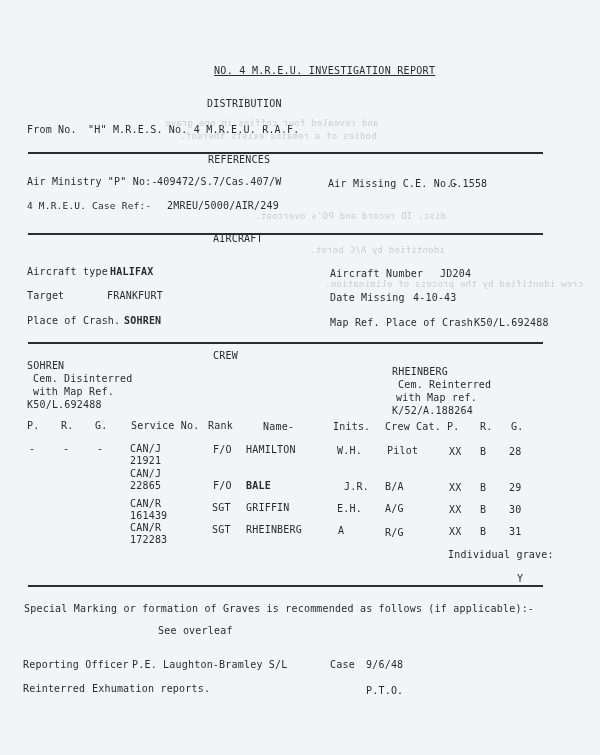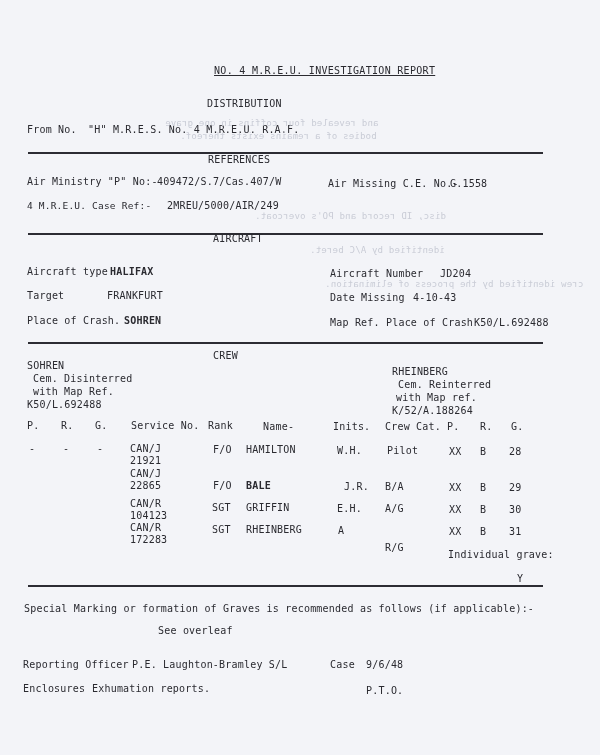--- a/index.html
+++ b/index.html
@@ -134,50 +134,50 @@
   <div class="abs bold" style="left:246px; top:480px;">BALE</div>
   <div class="abs" style="left:344px; top:481px;">J.R.</div>
   <div class="abs" style="left:385px; top:481px;">B/A</div>
   <div class="abs" style="left:449px; top:482px;">XX</div>
   <div class="abs" style="left:480px; top:482px;">B</div>
   <div class="abs" style="left:509px; top:482px;">29</div>
 </div>
 
 <div>
   <div class="abs" style="left:130px; top:498px;">CAN/R</div>
-  <div class="abs" style="left:130px; top:510px;">104123</div>
+  <div class="abs" style="left:130px; top:510px;">161439</div>
   <div class="abs" style="left:212px; top:502px;">SGT</div>
   <div class="abs" style="left:246px; top:502px;">GRIFFIN</div>
   <div class="abs" style="left:337px; top:503px;">E.H.</div>
   <div class="abs" style="left:385px; top:503px;">A/G</div>
   <div class="abs" style="left:449px; top:504px;">XX</div>
   <div class="abs" style="left:480px; top:504px;">B</div>
   <div class="abs" style="left:509px; top:504px;">30</div>
 </div>
 
 <div>
   <div class="abs" style="left:130px; top:522px;">CAN/R</div>
   <div class="abs" style="left:130px; top:534px;">172283</div>
   <div class="abs" style="left:212px; top:524px;">SGT</div>
   <div class="abs" style="left:246px; top:524px;">RHEINBERG</div>
   <div class="abs" style="left:338px; top:525px;">A</div>
-  <div class="abs" style="left:385px; top:542px;">R/G</div>
+  <div class="abs" style="left:385px; top:527px;">R/G</div>
   <div class="abs" style="left:449px; top:526px;">XX</div>
   <div class="abs" style="left:480px; top:526px;">B</div>
   <div class="abs" style="left:509px; top:526px;">31</div>
 </div>
 
 <div class="abs" style="left:448px; top:549px;">Individual grave:</div>
 <div class="abs" style="left:517px; top:573px;">Y</div>
 
 <div class="rule" style="left:28px; top:585px; width:515px;"></div>
 
 <div class="abs" style="left:24px; top:603px;">Special Marking or formation of Graves is recommended as follows (if applicable):-</div>
 <div class="abs" style="left:158px; top:625px;">See overleaf</div>
 
 <div class="abs" style="left:23px; top:659px;">Reporting Officer</div>
 <div class="abs" style="left:132px; top:659px;">P.E.  Laughton-Bramley S/L</div>
 <div class="abs" style="left:330px; top:659px;">Case</div>
 <div class="abs" style="left:366px; top:659px;">9/6/48</div>
 
-<div class="abs" style="left:23px; top:683px;">Enclosures</div>
+<div class="abs" style="left:23px; top:683px;">Reinterred</div>
 <div class="abs" style="left:92px; top:683px;">Exhumation reports.</div>
 <div class="abs" style="left:366px; top:685px;">P.T.O.</div>
 
 </body></html>

